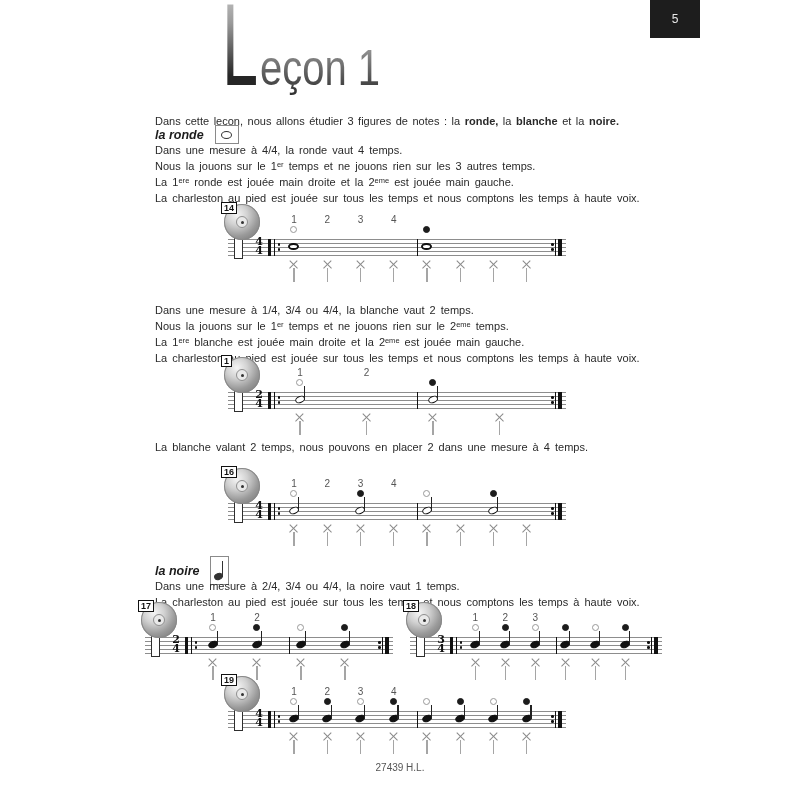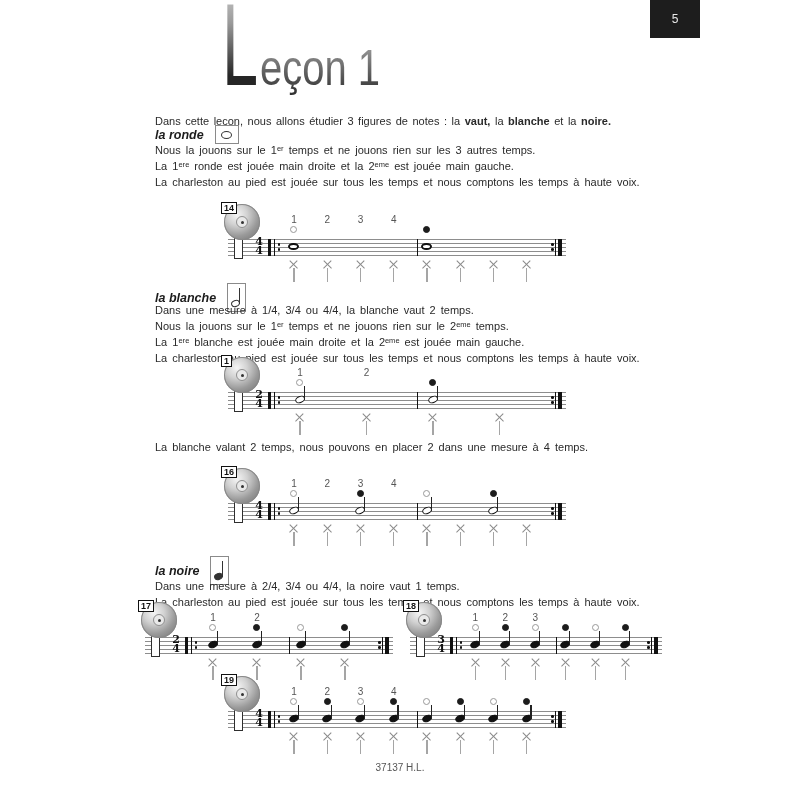--- a/index.html
+++ b/index.html
@@ -75,29 +75,30 @@
 <body>
 
 <div class="page">
 
   <div class="pagenum">
     <span>5</span>
   </div>
 
   <h1 class="title"><span class="t-big">L</span><span class="t-rest">eçon 1</span></h1>
 
-  <p class="intro"><span>Dans cette leçon, nous allons étudier 3 figures de notes : la </span><span class="b">vaut,</span><span> la </span><span class="b">blanche</span><span> et la </span><span class="b">noire.</span></p>
+  <p class="intro"><span>Dans cette leçon, nous allons étudier 3 figures de notes : la </span><span class="b">ronde,</span><span> la </span><span class="b">blanche</span><span> et la </span><span class="b">noire.</span></p>
 
   <div class="sechead" style="top:125px;">
     <span class="seclabel">la ronde</span>
     <span class="notebox small">
       <span class="g-whole"></span>
     </span>
   </div>
   <div class="para" style="top:142px;">
+      <div class="tline">Dans une mesure à 4/4, la ronde vaut 4 temps.</div>
       <div class="tline">Nous la jouons sur le 1ᵉʳ temps et ne jouons rien sur les 3 autres temps.</div>
       <div class="tline">La 1ᵉʳᵉ ronde est jouée main droite et la 2ᵉᵐᵉ est jouée main gauche.</div>
       <div class="tline">La charleston au pied est jouée sur tous les temps et nous comptons les temps à haute voix.</div>
     </div>
 
   <div class="exercise" style="left:228px;top:212px;width:338px;">
       <div class="cd">
         <div class="cd-hole"></div>
         <div class="cd-dot"></div>
         <div class="cd-label">14</div>
@@ -140,29 +141,20 @@
       <div class="hx" style="left: 226.735px; top: 47px;"></div>
       <div class="hxstem" style="left: 231.635px; top: 56px; height: 14px;"></div>
       <div class="hx" style="left: 259.985px; top: 47px;"></div>
       <div class="hxstem" style="left: 264.885px; top: 56px; height: 14px;"></div>
       <div class="hx" style="left: 293.235px; top: 47px;"></div>
       <div class="hxstem" style="left: 298.135px; top: 56px; height: 14px;"></div>
       <div class="hand filled" style="left: 195.485px; top: 14px;"></div>
       <div class="nhead whole" style="left: 193.485px; top: 30.8px;"></div>
     </div>
 
-  <div class="sechead" style="top:283px;">
-    <span class="seclabel">la blanche</span>
-    <span class="notebox tall">
-      <span class="g-stemnote">
-          <span class="g-head"></span>
-          <span class="g-stem"></span>
-        </span>
-    </span>
-  </div>
   <div class="para" style="top:302px;">
       <div class="tline">Dans une mesure à 1/4, 3/4 ou 4/4, la blanche vaut 2 temps.</div>
       <div class="tline">Nous la jouons sur le 1ᵉʳ temps et ne jouons rien sur le 2ᵉᵐᵉ temps.</div>
       <div class="tline">La 1ᵉʳᵉ blanche est jouée main droite et la 2ᵉᵐᵉ est jouée main gauche.</div>
       <div class="tline">La charleston au pied est jouée sur tous les temps et nous comptons les temps à haute voix.</div>
     </div>
 
   <div class="exercise" style="left:228px;top:365px;width:338px;">
       <div class="cd">
         <div class="cd-hole"></div>
@@ -455,15 +447,15 @@
       <div class="nhead quarter" style="left: 227.235px; top: 31.2px;"></div>
       <div class="stem" style="left: 235.835px; top: 21px; height: 14px;"></div>
       <div class="hand open" style="left: 261.985px; top: 14px;"></div>
       <div class="nhead quarter" style="left: 260.485px; top: 31.2px;"></div>
       <div class="stem" style="left: 269.085px; top: 21px; height: 14px;"></div>
       <div class="hand filled" style="left: 295.235px; top: 14px;"></div>
       <div class="nhead quarter" style="left: 293.735px; top: 31.2px;"></div>
       <div class="stem" style="left: 302.335px; top: 21px; height: 14px;"></div>
     </div>
 
-  <div class="footer">37137 H.L.</div>
+  <div class="footer">27439 H.L.</div>
 
 </div>
 
 </body></html>

